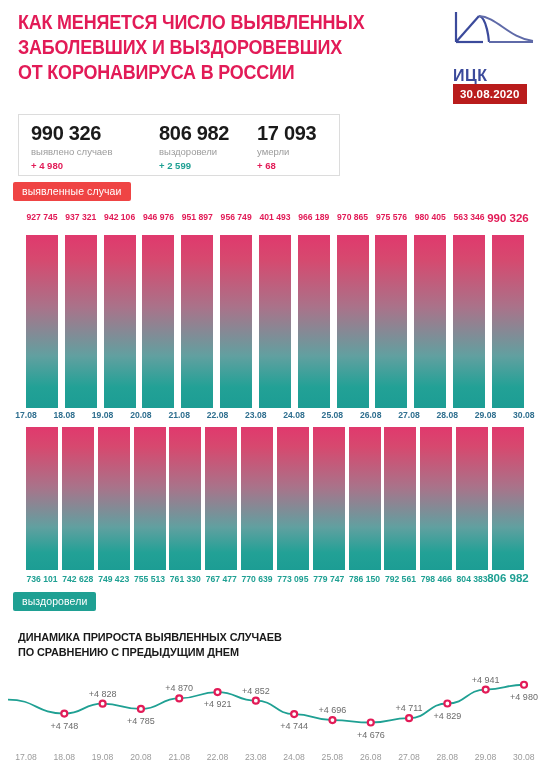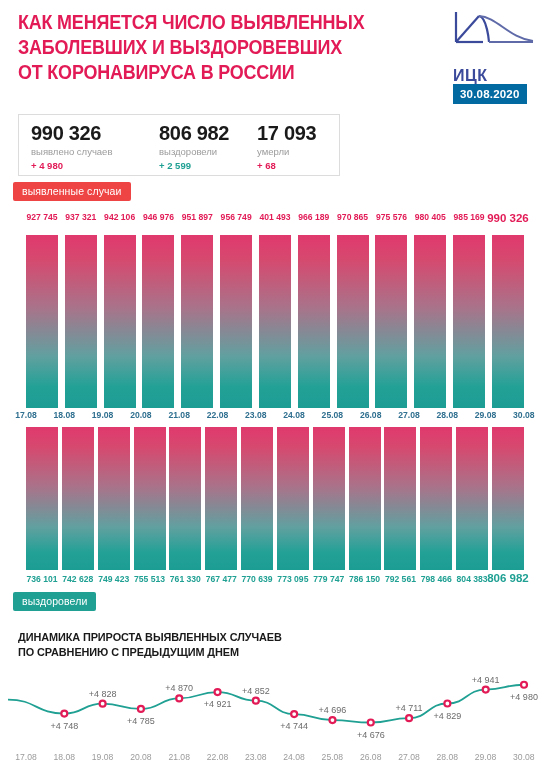--- a/index.html
+++ b/index.html
@@ -30,21 +30,21 @@
   .logo-word {
     color: #3b4a9b; font-weight: bold; font-size: 16px;
     letter-spacing: 0.5px; line-height: 17px; margin-top: 15px;
   }
   .logo-sub {
     color: #5f6aa8; font-size: 4.3px; line-height: 5.6px;
     letter-spacing: 0.25px; margin-top: 2px; text-transform: uppercase;
   }
   .date-badge {
     position: absolute; left: 453px; top: 84px;
-    background: #0369a1; color: #ffffff;
+    background: #b91c1c; color: #ffffff;
     font-size: 11.5px; font-weight: bold;
     padding: 4px 7px 4px 7px;
     letter-spacing: 0.2px;
   }
 
   
   .stats-box {
     position: absolute; left: 18px; top: 114px;
     width: 322px; height: 62px;
     border: 1px solid #dcdcdc;
@@ -217,21 +217,21 @@
       </div>
       <div class="barcol">
         <div class="num">975 576</div>
         <div class="bar" style="height: 173px;"></div>
       </div>
       <div class="barcol">
         <div class="num">980 405</div>
         <div class="bar" style="height: 173px;"></div>
       </div>
       <div class="barcol">
-        <div class="num">985 169</div>
+        <div class="num">563 346</div>
         <div class="bar" style="height: 173px;"></div>
       </div>
       <div class="barcol last">
         <div class="num">990 326</div>
         <div class="bar" style="height: 173px;"></div>
       </div>
     </div>
 
   <div class="dates-mid" id="dates-mid">
       <span>17.08</span>

